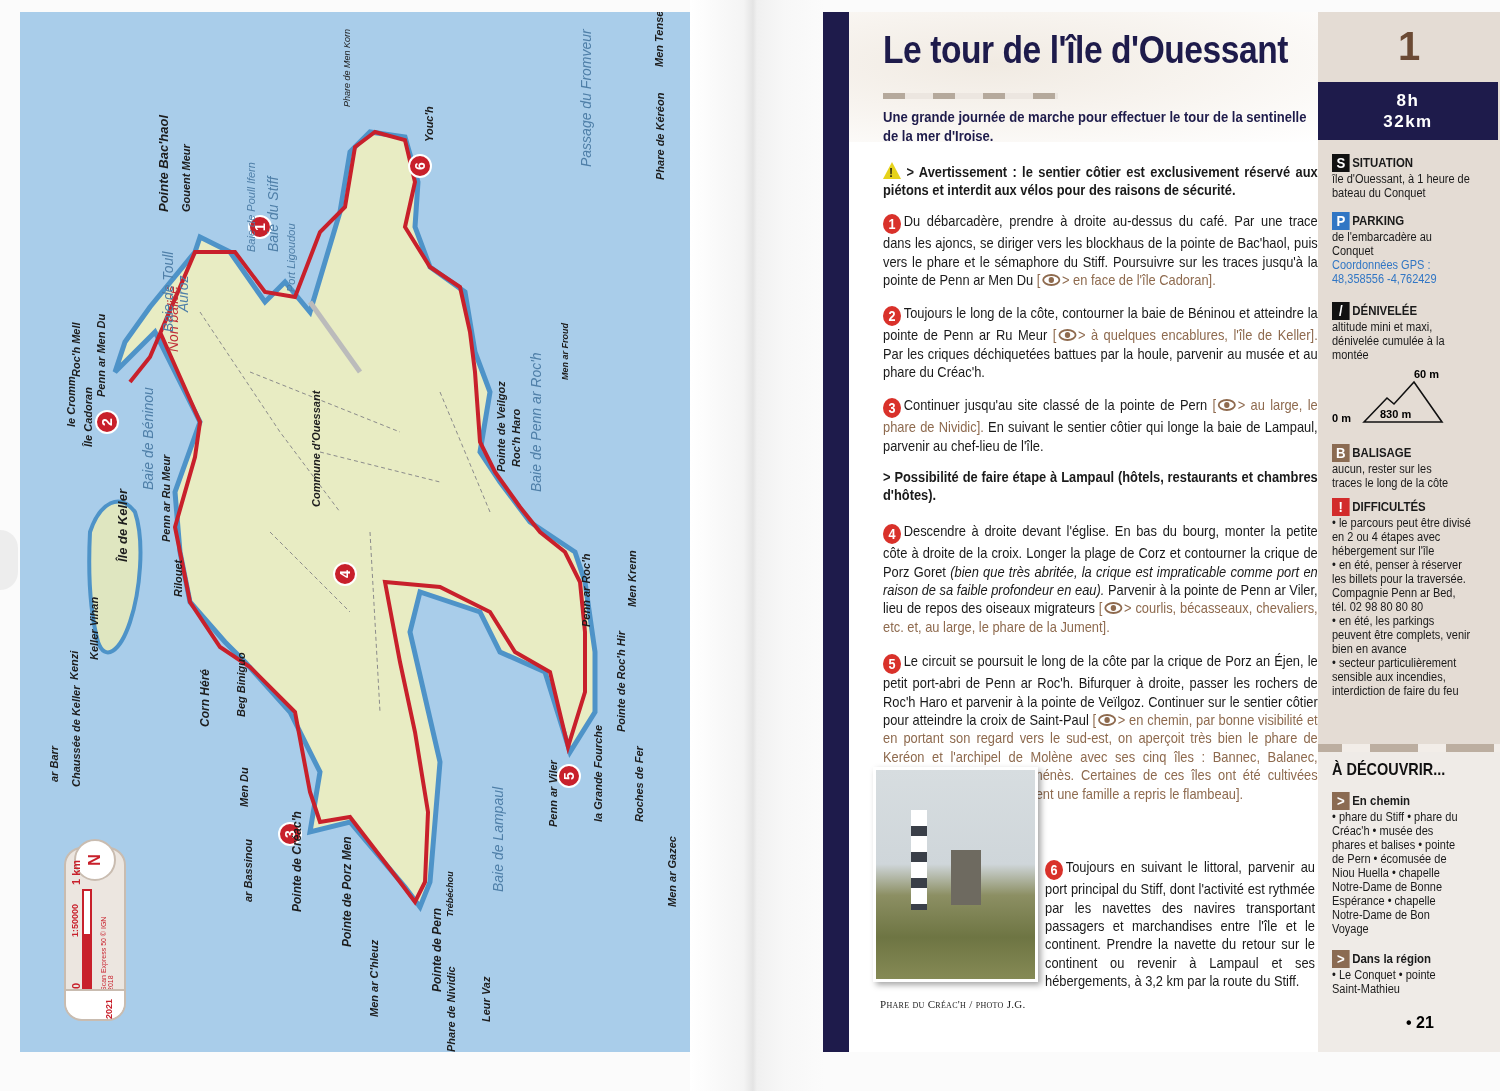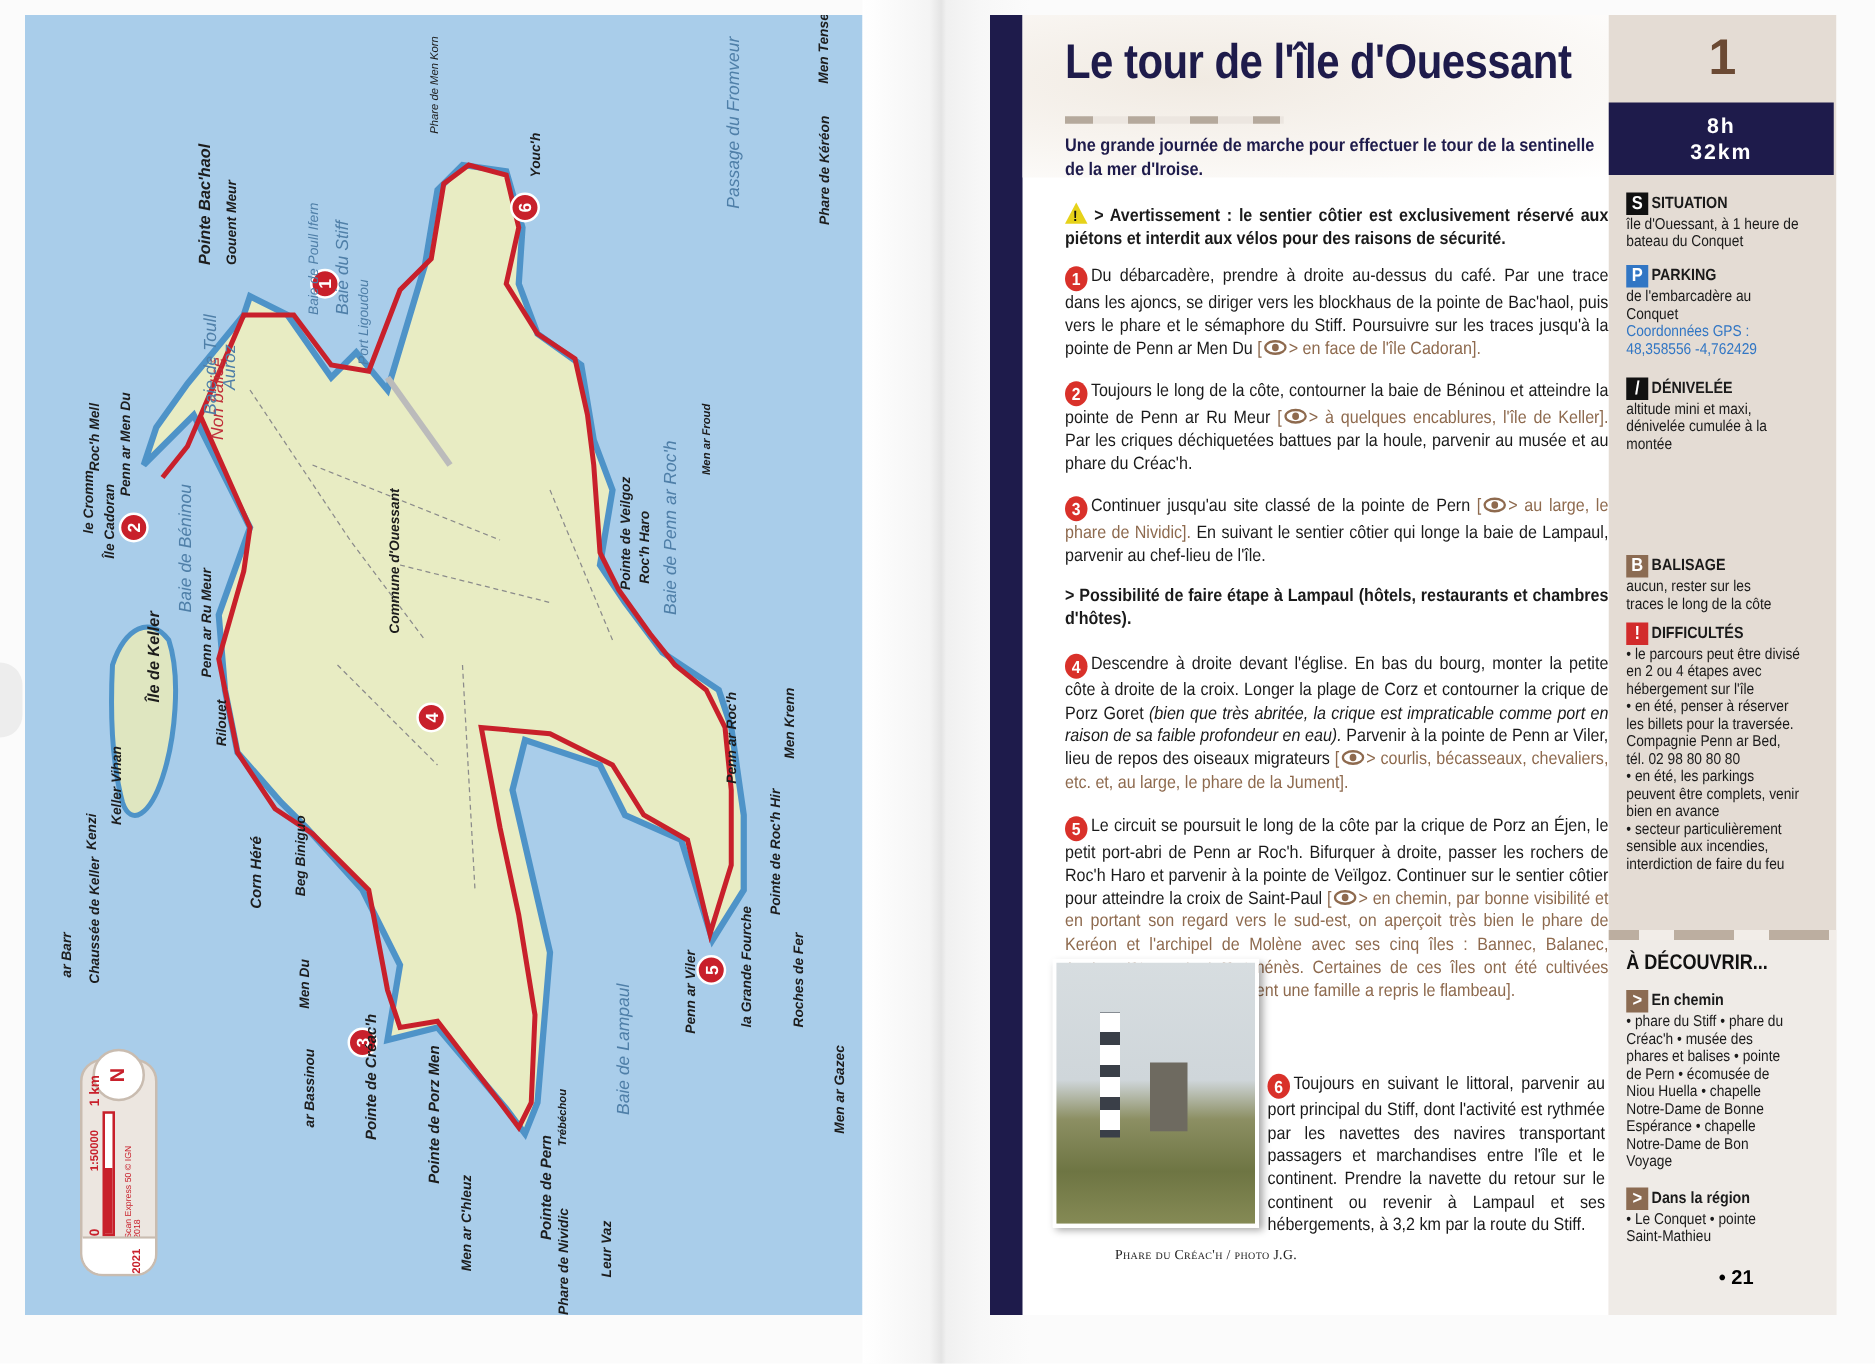--- a/index.html
+++ b/index.html
@@ -19,21 +19,21 @@
   .scale-compass { position: absolute; left: 8px; top: -10px; width: 42px; height: 42px; border-radius: 50%; background: #fff; border: 2px solid #c9bcb0; display:flex; align-items:center; justify-content:center; color:#c8202b; font-weight:bold; font-size: 16px; transform: rotate(-90deg);}
   .scale-bar { position: absolute; left: 16px; top: 40px; width: 10px; height: 100px; border: 2px solid #c8202b; background: linear-gradient(to bottom, #fff 0 45%, #c8202b 45% 100%); }
   .scale-text { position: absolute; font-size: 9px; color: #c8202b; font-weight: bold; transform: rotate(-90deg); transform-origin: left top; white-space: nowrap; }
   .scale-footer { position: absolute; left: 0; bottom: 0; width: 58px; height: 30px; background: #fff; border-radius: 0 0 16px 16px; border-top: 2px solid #c9bcb0; }
 
   
   .gutter { position: absolute; left: 690px; top: 0; width: 134px; height: 1091px; background: linear-gradient(to right, #ffffff 0%, #f4f4f4 40%, #e4e4e4 47%, #f0f0f0 50%, #f7f7f7 70%, #fbfbfb 100%); }
   .side-handle { position: absolute; left: 0; top: 530px; width: 18px; height: 60px; background: #ededed; border-radius: 0 30px 30px 0; }
 
   
-  .text-page { position: absolute; left: 792px; top: 12px; width: 677px; height: 1040px; background: #ffffff; }
+  .text-page { position: absolute; left: 823px; top: 12px; width: 677px; height: 1040px; background: #ffffff; }
   .navy-band { position: absolute; left: 0; top: 0; width: 26px; height: 1040px; background: #1e1b4b; }
   .header-bg { position: absolute; left: 26px; top: 0; width: 470px; height: 130px; background: radial-gradient(ellipse at 30% 40%, #efe8df 0%, #f7f3ee 50%, #ffffff 100%); opacity: 0.9; }
   .title { position: absolute; left: 60px; top: 16px; font-family: "Liberation Sans", sans-serif; font-size: 39px; color: #1e1b4b; letter-spacing: -0.5px; white-space: nowrap; transform: scaleX(0.86); transform-origin: left top; }
   .title b { font-weight: bold; }
   .dash-line { position: absolute; left: 60px; top: 81px; width: 175px; height: 6px; background: repeating-linear-gradient(to right, #b5a99c 0 22px, #ece6e0 22px 50px); }
   .lead { position: absolute; left: 60px; top: 96px; width: 430px; font-size: 14.5px; font-weight: bold; color: #1e1b4b; line-height: 19px; transform: scaleX(0.9); transform-origin: left top; width: 478px; }
   .body-text { position: absolute; left: 60px; width: 483px; font-size: 14.3px; color: #1a1a1a; line-height: 18.4px; text-align: justify; transform: scaleX(0.9); transform-origin: left top; }
   .warn { font-weight: bold; }
   .step-num { display: inline-flex; width: 20px; height: 20px; border-radius: 50%; background: #d9312a; color: #fff; font-weight: bold; font-size: 14px; align-items: center; justify-content: center; margin-right: 3px; vertical-align: -3px; }
   .eye-note { color: #8e6a4e; }
@@ -208,21 +208,21 @@
 
     <div class="photo">
       <div class="lighthouse"></div>
       <div class="mill"></div>
     </div>
 
     <p class="body-text" style="top:846px;left:222px;width:300px;">
       <span class="step-num">6</span><span>Toujours en suivant le littoral, parvenir au port principal du Stiff, dont l'activité est rythmée par les navettes des navires transportant passagers et marchandises entre l'île et le continent. Prendre la navette du retour sur le continent ou revenir à Lampaul et ses hébergements, à 3,2 km par la route du Stiff.</span>
     </p>
 
-    <div class="caption" style="font-variant: small-caps; margin-left: 43px;">Phare du Créac'h / photo J.G.</div>
+    <div class="caption" style="font-variant: small-caps;">Phare du Créac'h / photo J.G.</div>
 
     <aside class="sidebar">
       <div class="route-num">1</div>
       <div class="duration">
         <div>8h</div>
         <div>32km</div>
       </div>
 
       <div class="info" style="top:142px;">
         <span class="badge s">S</span><span class="hd">SITUATION</span>
@@ -232,20 +232,28 @@
       <div class="info" style="top:200px;">
         <span class="badge p">P</span><span class="hd">PARKING</span>
         <div style="width:135px;">de l'embarcadère au Conquet</div>
         <div class="gps">Coordonnées GPS :</div>
         <div class="gps">48,358556 -4,762429</div>
       </div>
 
       <div class="info" style="top:290px;">
         <span class="badge d">/</span><span class="hd">DÉNIVELÉE</span>
         <div style="width:150px;">altitude mini et maxi, dénivelée cumulée à la montée</div>
+      </div>
+      <div class="elev">
+        <svg width="150" height="60">
+          <path d="M32,52 L55,28 L62,34 L82,12 L110,52 Z" fill="none" stroke="#111" stroke-width="1.6"></path>
+        </svg>
+        <span style="position:absolute;left:82px;top:-2px;font-size:11px;font-weight:bold;">60 m</span>
+        <span style="position:absolute;left:0;top:42px;font-size:11px;font-weight:bold;">0 m</span>
+        <span style="position:absolute;left:48px;top:38px;font-size:11px;font-weight:bold;">830 m</span>
       </div>
 
       <div class="info" style="top:432px;">
         <span class="badge b">B</span><span class="hd">BALISAGE</span>
         <div style="width:150px;">aucun, rester sur les traces le long de la côte</div>
       </div>
 
       <div class="info" style="top:486px;">
         <span class="badge x">!</span><span class="hd">DIFFICULTÉS</span>
         <div style="width:160px;">

